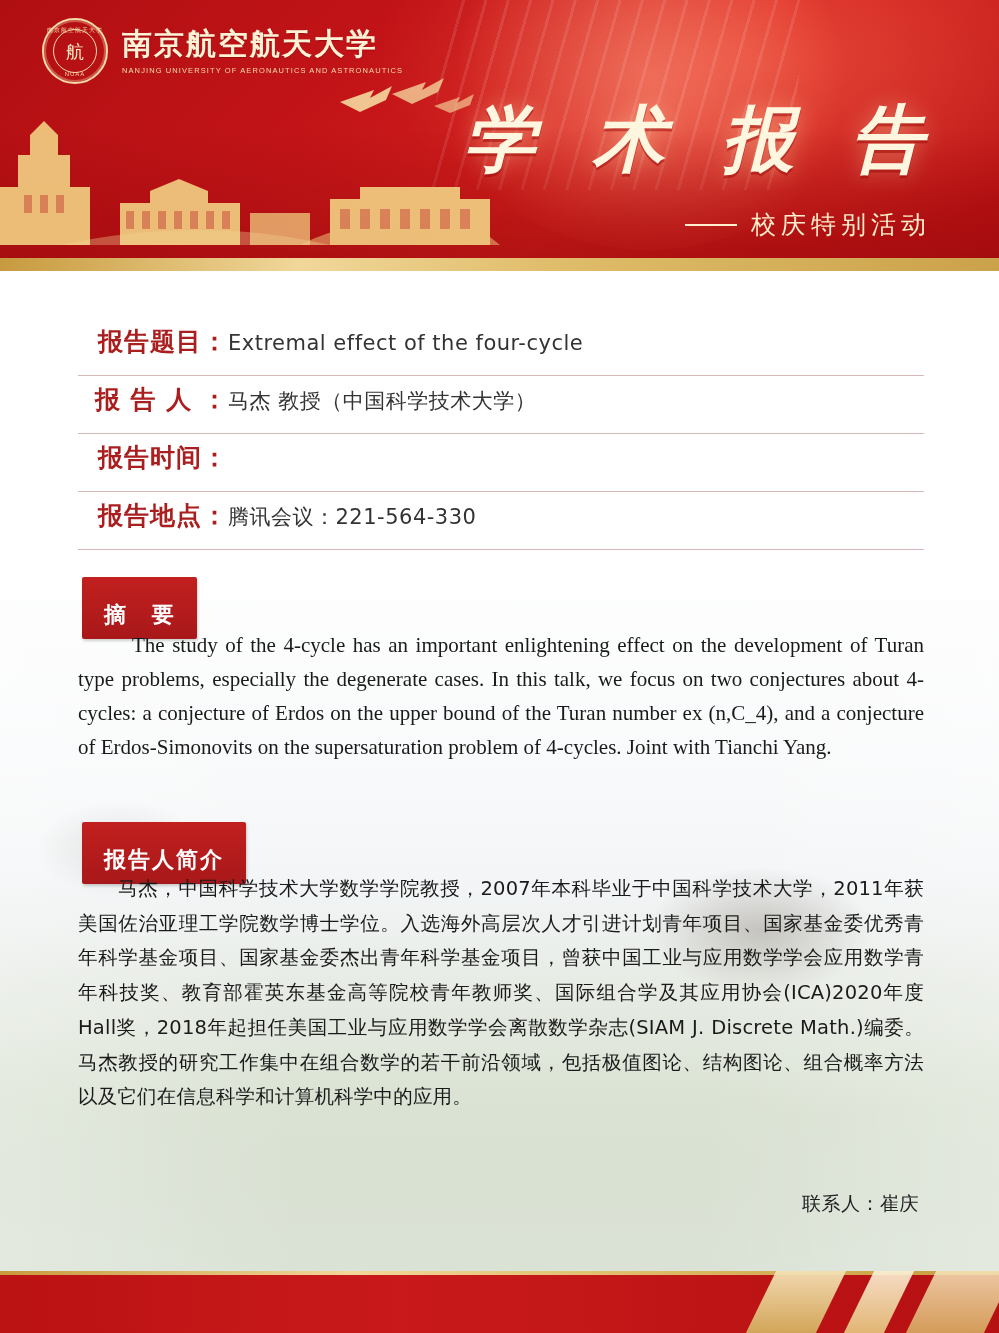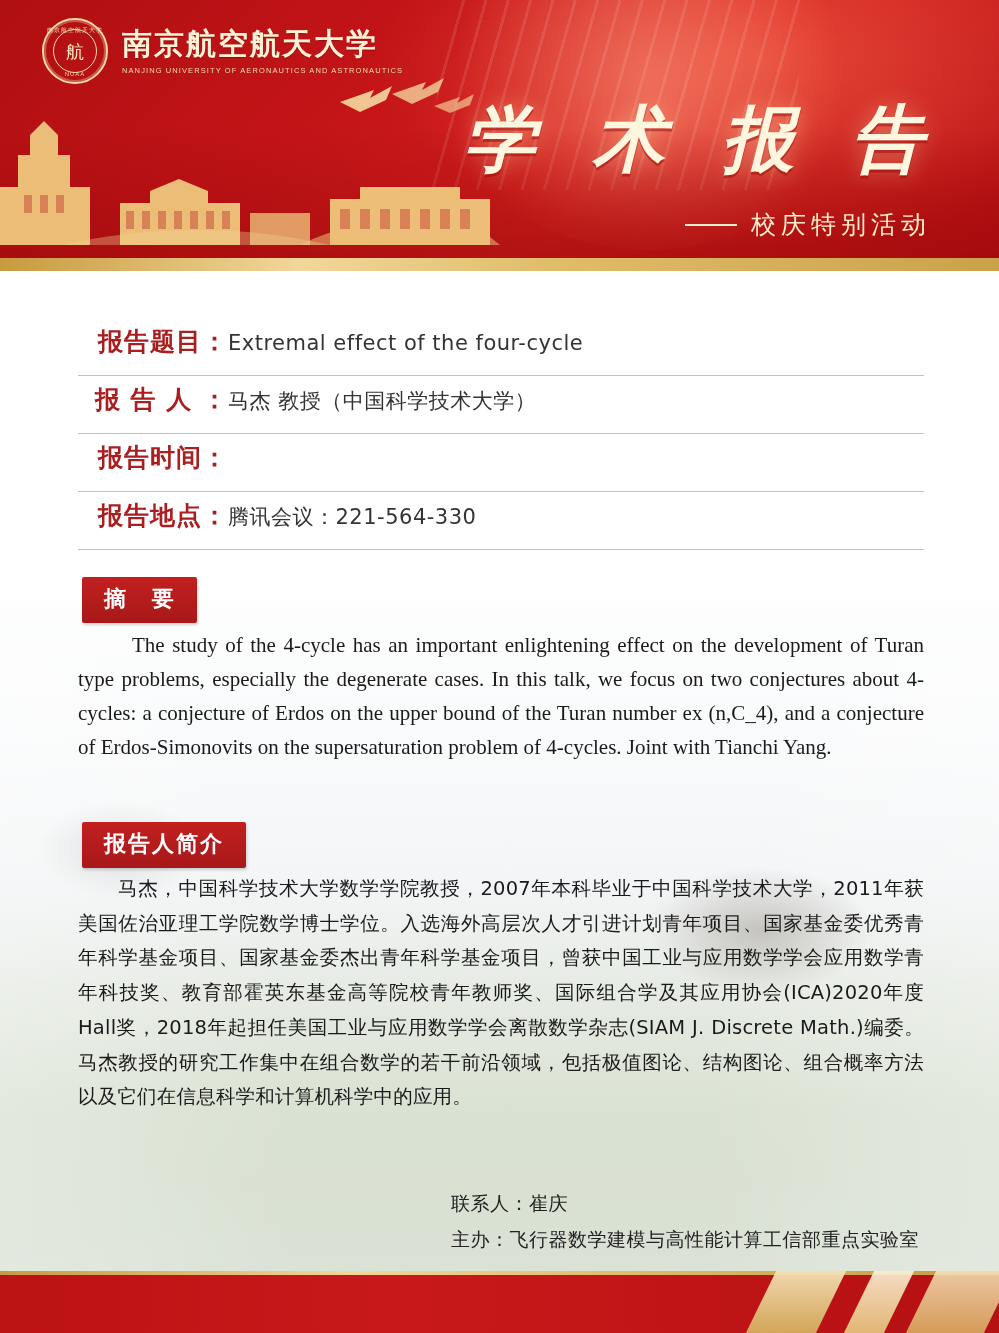--- a/index.html
+++ b/index.html
@@ -218,21 +218,21 @@
   }
 
   
   .tag {
     display: inline-block;
     background: linear-gradient(to bottom, #c2201f, #a8181a);
     color: #ffffff;
     font-family: "DejaVu Serif", serif;
     font-weight: bold;
     font-size: 22px;
-    padding: 7px 22px 9px 22px;
+    padding: 23px 22px 9px 22px;
     border-radius: 2px;
     letter-spacing: 2px;
     box-shadow: 1px 2px 3px rgba(0,0,0,0.18);
   }
   .tag.wide { letter-spacing: 9px; padding-right: 14px; }
 
   .abstract-tag-wrap { position: absolute; left: 82px; top: 577px; }
   .abstract-text {
     position: absolute;
     left: 78px; top: 628px;
@@ -256,21 +256,21 @@
     color: #1a1a1a;
     text-align: justify;
     text-indent: 40px;
     letter-spacing: 0.2px;
   }
 
   
   .footer-lines {
     position: absolute;
     right: 80px; top: 1185px;
-    text-align: left;
+    text-align: center;
     font-family: "DejaVu Sans", sans-serif;
     font-size: 19px;
     color: #222222;
     line-height: 1.9;
     letter-spacing: 0.5px;
   }
 
   
   .bottom-band {
     position: absolute;
@@ -411,21 +411,20 @@
   </div>
   <div class="abstract-text">The study of the 4-cycle has an important enlightening effect on the development of Turan type problems, especially the degenerate cases. In this talk, we focus on two conjectures about 4-cycles: a conjecture of Erdos on the upper bound of the Turan number ex (n,C_4), and a conjecture of Erdos-Simonovits on the supersaturation problem of 4-cycles. Joint with Tianchi Yang.</div>
 
   <div class="bio-tag-wrap">
     <span class="tag">报告人简介</span>
   </div>
   <div class="bio-text">马杰，中国科学技术大学数学学院教授，2007年本科毕业于中国科学技术大学，2011年获美国佐治亚理工学院数学博士学位。入选海外高层次人才引进计划青年项目、国家基金委优秀青年科学基金项目、国家基金委杰出青年科学基金项目，曾获中国工业与应用数学学会应用数学青年科技奖、教育部霍英东基金高等院校青年教师奖、国际组合学及其应用协会(ICA)2020年度Hall奖，2018年起担任美国工业与应用数学学会离散数学杂志(SIAM J. Discrete Math.)编委。马杰教授的研究工作集中在组合数学的若干前沿领域，包括极值图论、结构图论、组合概率方法以及它们在信息科学和计算机科学中的应用。</div>
 
   <div class="footer-lines">
     <div>联系人：崔庆</div>
-    <div>主办：飞行器数学建模与高性能计算工信部重点实验室</div>
   </div>
 
   <div class="bottom-band">
     <div class="gold-edge"></div>
     <div class="slashA"></div>
     <div class="slashB"></div>
     <div class="slashC"></div>
   </div>
 
 </div>

